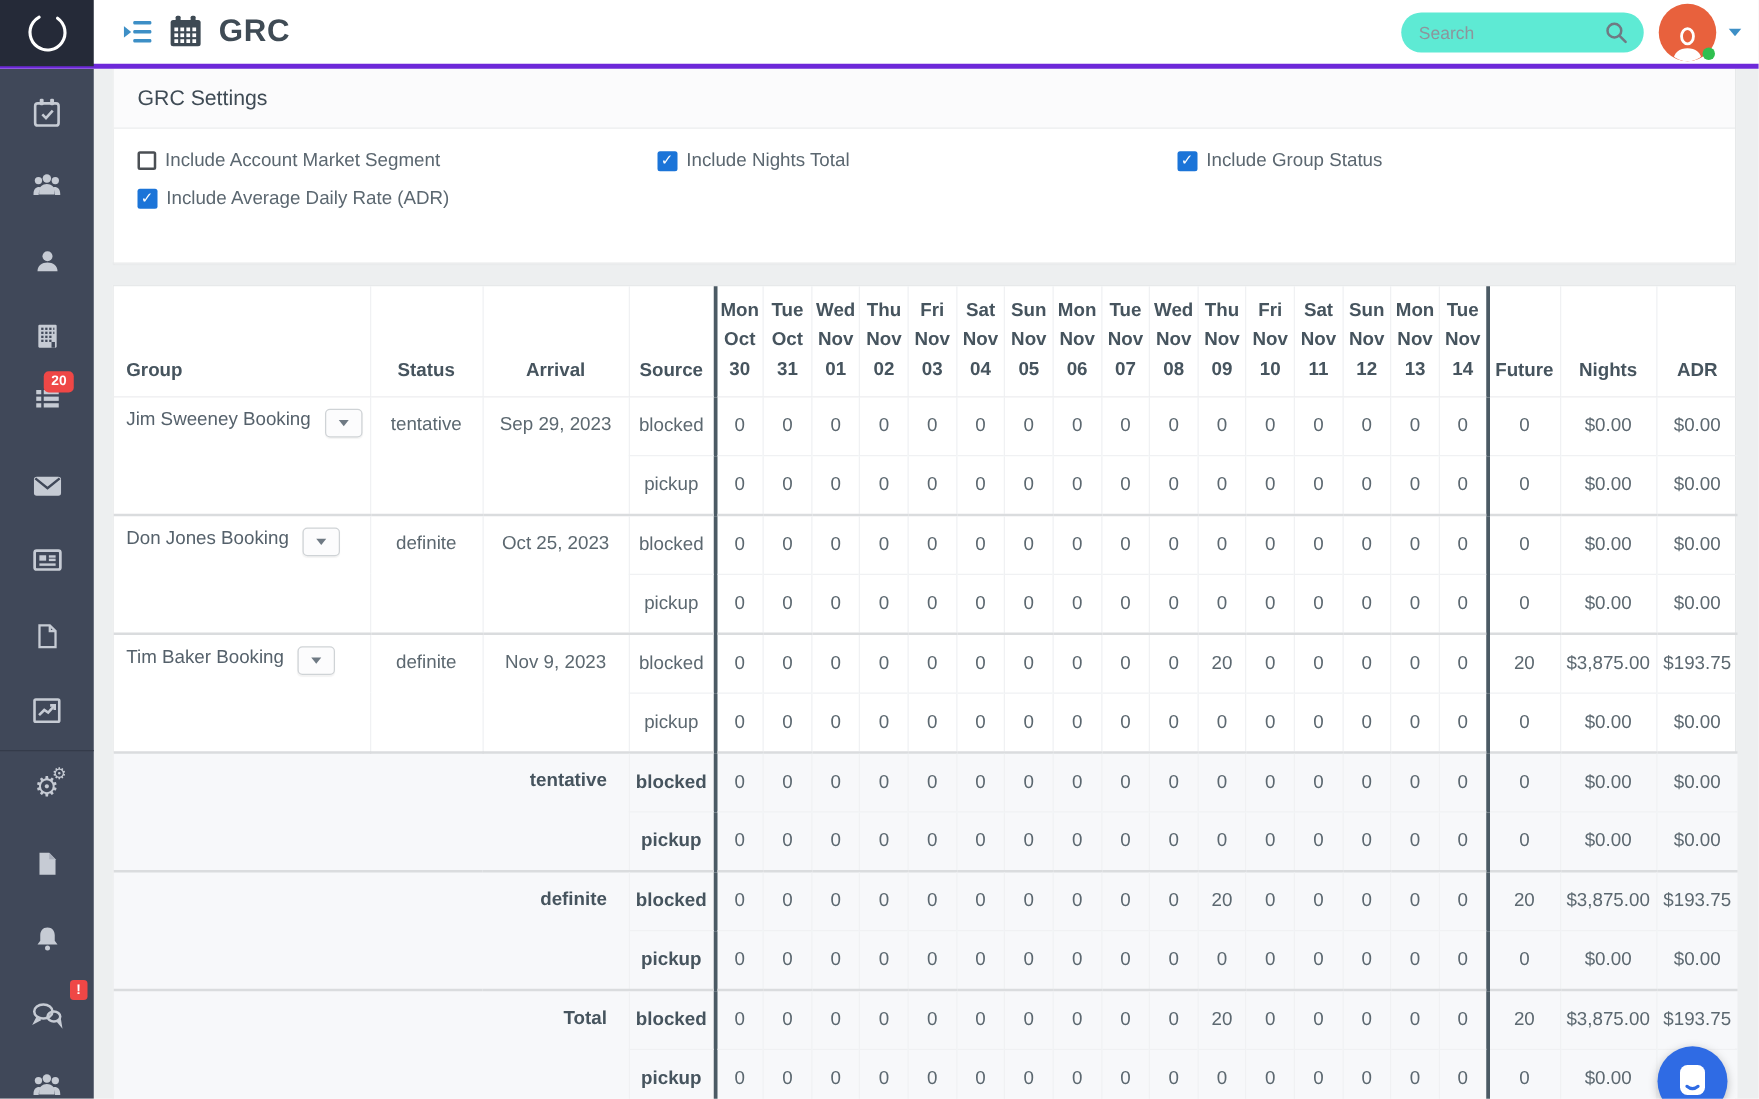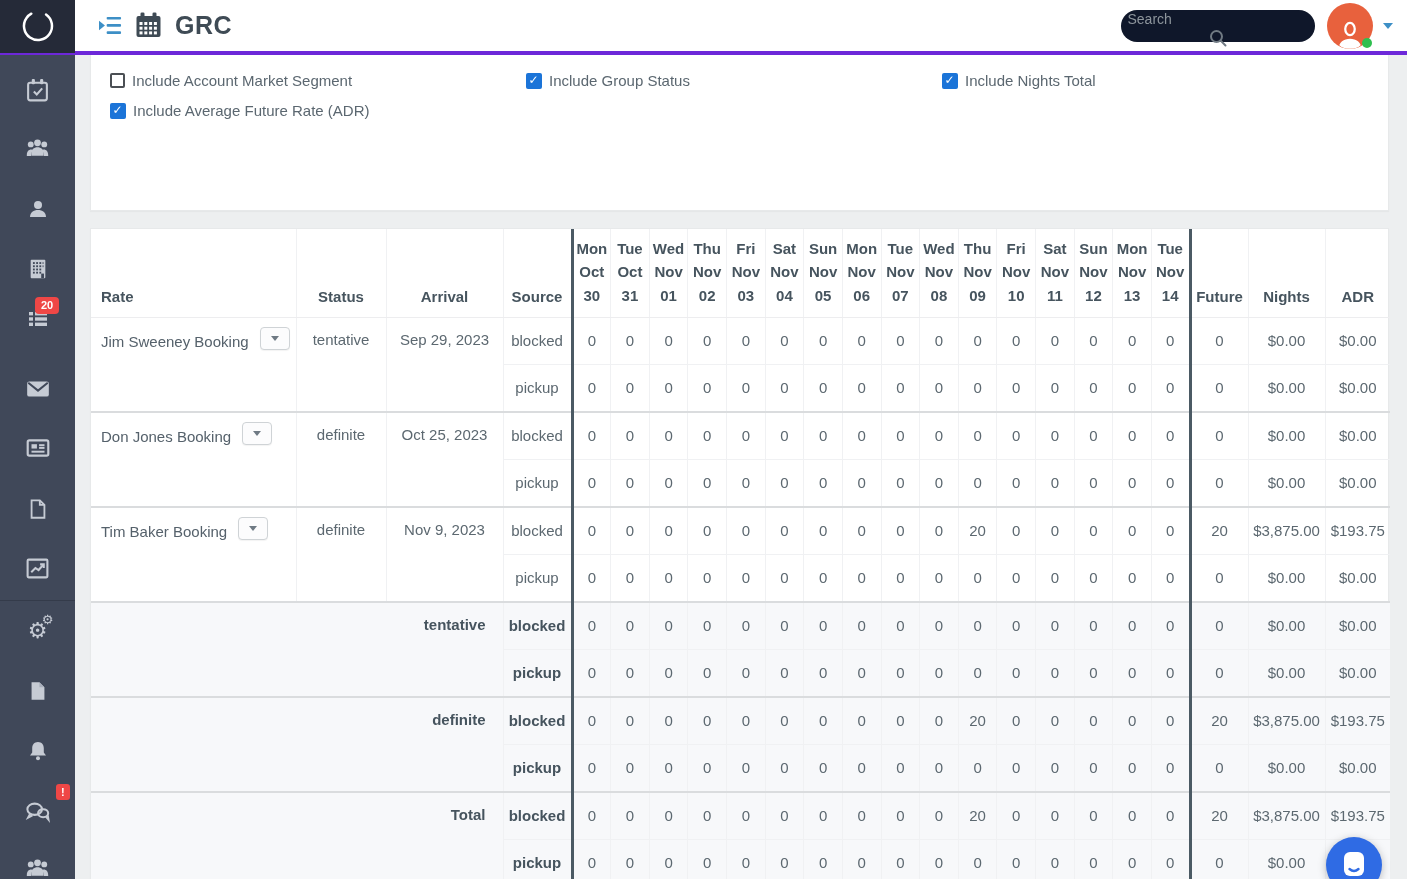--- a/index.html
+++ b/index.html
@@ -5,22 +5,22 @@
   html,body{margin:0;padding:0;}
   body{width:1407px;height:879px;position:relative;overflow:hidden;background:#edeff0;
        font-family:"Liberation Sans",sans-serif;}
 
   
   .topbar{position:absolute;left:0;top:0;width:1407px;height:55px;background:#fff;
           display:flex;align-items:center;z-index:5;border-bottom:4px solid #6d28d9;box-sizing:border-box;}
   .logo-box{width:75px;height:55px;background:#252a38;display:flex;align-items:center;justify-content:center;flex:0 0 75px;cursor:pointer;}
   .tb-left{display:flex;align-items:center;margin-left:24px;gap:13px;}
   .app-title{font-size:25px;color:#3f4b55;font-weight:600;margin:0;letter-spacing:.5px;}
-  .search{margin-left:auto;width:170px;height:32px;background:#0f172a;border-radius:16px;
-          display:flex;align-items:center;padding:0 12px;flex-direction:column;}
+  .search{margin-left:auto;width:170px;height:32px;background:#5eead4;border-radius:16px;
+          display:flex;align-items:center;padding:0 12px;}
   .search input{flex:1;min-width:0;border:none;background:transparent;outline:none;font-size:14px;
                 color:#6b747c;font-family:inherit;}
   .search input::placeholder{color:#8d959c;}
   .user-txt{margin-left:90px;text-align:right;line-height:1.45;cursor:pointer;}
   .uname{font-size:15px;color:#7b8a9b;}
   .uorg{font-size:13px;font-weight:bold;color:#2e86c1;}
   .avatar{position:relative;width:46px;height:46px;border-radius:50%;background:#e8613d;
           margin-left:12px;display:flex;align-items:flex-end;justify-content:center;cursor:pointer;flex:0 0 46px;overflow:visible;}
   .avatar svg{border-radius:50%;}
   .dot{position:absolute;right:1px;bottom:1px;width:10px;height:10px;background:#2fbf4f;border-radius:50%;}
@@ -59,21 +59,21 @@
   th{font-weight:bold;color:#46545e;vertical-align:bottom;padding:12px 4px;text-align:center;}
   th.name-h{text-align:left;padding-left:10px;}
   th.dh{padding:8px 2px 10px;}
   th.dh div{line-height:1.55;}
   th,td{border-right:1px solid #f0f1f3;}
   th:last-child,td:last-child{border-right:none;}
   thead th{border-bottom:1px solid #ededef;}
   .dark-l{border-left:3px solid #4b5a64;}
   td{height:44px;text-align:center;}
   td.name-cell{text-align:left;vertical-align:top;padding:9px 6px 0 10px;}
-  .nm-flex{display:flex;align-items:flex-end;}
+  .nm-flex{display:flex;align-items:flex-start;}
   .nm{font-size:15px;color:#55616b;white-space:nowrap;}
   .dd-btn{display:inline-flex;align-items:center;justify-content:center;width:30px;height:23px;
           border:1px solid #cfd3d6;border-radius:4px;background:#fcfcfd;margin-left:11px;
           cursor:pointer;box-shadow:0 1px 1px rgba(0,0,0,.05);padding:0;flex:0 0 30px;}
   .dd-caret{width:0;height:0;border-left:4px solid transparent;border-right:4px solid transparent;
             border-top:5px solid #6f7a84;}
   td.top-cell{vertical-align:top;padding-top:13px;}
   td.sum-label{text-align:right;vertical-align:top;padding:13px 17px 0 0;font-weight:bold;color:#46545e;}
   tr.sum td{background:#f7f8fa;}
   tr.sum .src{font-weight:bold;color:#46545e;}
@@ -266,36 +266,39 @@
         <circle cx="18" cy="7.5" r="2.6"></circle>
         <circle cx="12" cy="6" r="3"></circle>
       <path d="M12,10 c3.2,0 5.5,2 5.5,5.5 v2 h-11 v-2 c0-3.5 2.3-5.5 5.5-5.5 z"></path>
       <path d="M2.5,17 c0-3 1.6-4.9 4-4.9 c.6,0 1.2,.2 1.7,.5 c-1.3,1.2 -2,3 -2,5 v.2 h-3.7 z"></path>
       <path d="M21.5,17 v.8 h-3.7 v-.2 c0-2 -.7-3.8 -2-5 c.5-.3 1.1-.5 1.7-.5 c2.4,0 4,1.9 4,4.9 z"></path>
     </svg>
   </div>
 </nav>
 
 <section class="card settings-card">
+  <div class="card-head">
+    <span>GRC Settings</span>
+  </div>
   <div class="cb-grid">
       <label class="cb-item">
         <span class="cb"></span>
         <span class="cb-label">Include Account Market Segment</span>
       </label>
       <label class="cb-item">
         <span class="cb checked"></span>
+        <span class="cb-label">Include Nights Total</span>
+      </label>
+      <label class="cb-item">
+        <span class="cb checked"></span>
         <span class="cb-label">Include Group Status</span>
       </label>
       <label class="cb-item">
         <span class="cb checked"></span>
-        <span class="cb-label">Include Nights Total</span>
-      </label>
-      <label class="cb-item">
-        <span class="cb checked"></span>
-        <span class="cb-label">Include Average Future Rate (ADR)</span>
+        <span class="cb-label">Include Average Daily Rate (ADR)</span>
       </label>
     </div>
 </section>
 
 <section class="card table-card">
   <table>
     <colgroup>
         <col style="width: 205px;">
         <col style="width: 90px;">
         <col style="width: 117px;">
@@ -315,21 +318,21 @@
         <col style="width: 38.625px;">
         <col style="width: 38.625px;">
         <col style="width: 38.625px;">
         <col style="width: 38.625px;">
         <col style="width: 58px;">
         <col style="width: 77px;">
         <col style="width: 65px;">
       </colgroup>
     <thead>
         <tr>
-          <th class="name-h">Rate</th>
+          <th class="name-h">Group</th>
           <th>Status</th>
           <th>Arrival</th>
           <th>Source</th>
           <th class="dh dark-l">
             <div>Mon</div>
             <div>Oct</div>
             <div>30</div>
           </th>
           <th class="dh">
             <div>Tue</div>

